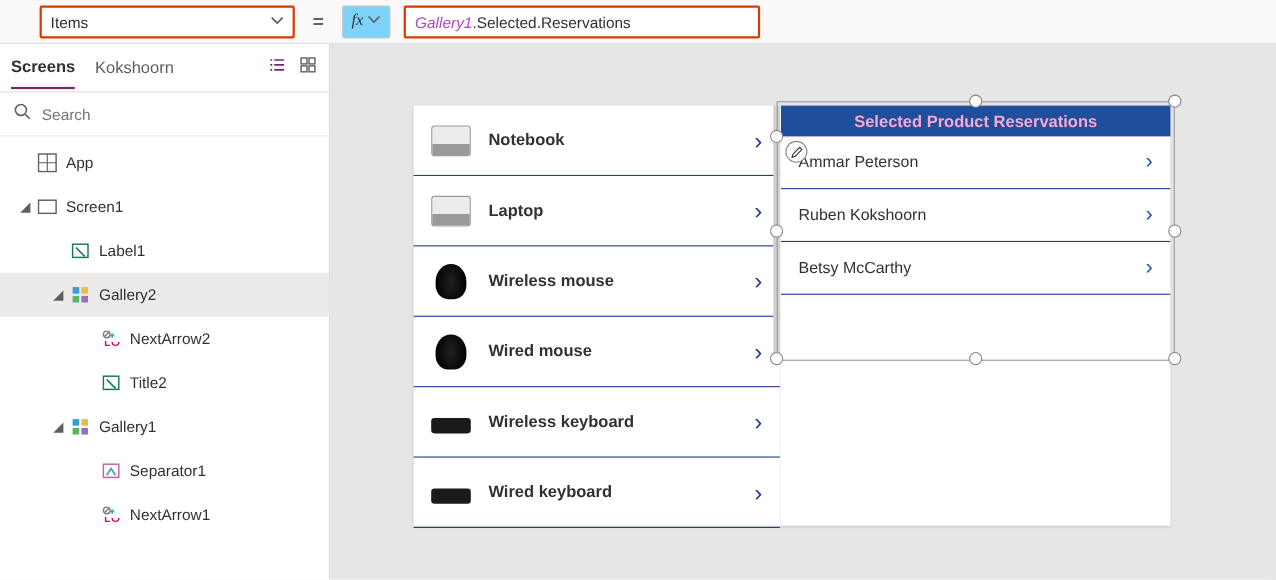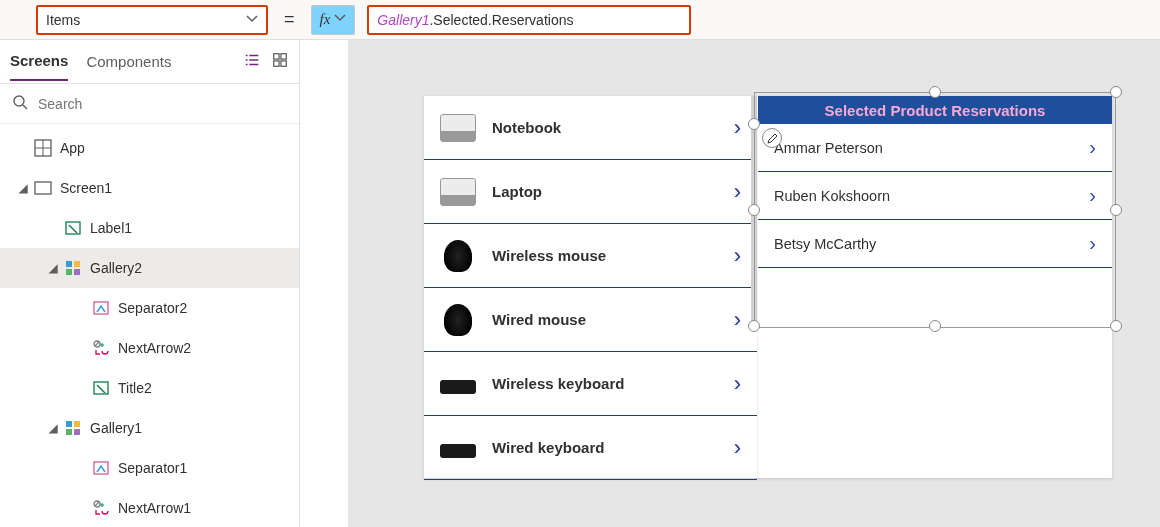--- a/index.html
+++ b/index.html
@@ -26,21 +26,21 @@
   .fx-box .chev { color: #605e5c; font-size: 12px; }
   .formula-input {
     flex: 0 0 auto; width: 324px; height: 30px; border: 2px solid #d83b01; border-radius: 2px;
     background: #fff; display: flex; align-items: center; padding: 0 8px;
     font-family: Consolas, monospace; font-size: 14px;
   }
   .formula-input .tok-ref { color: #b146c2; font-style: italic; }
   .formula-input .tok-dot { color: #323130; }
 
   
-  .main { display: flex; height: calc(527px - 40px); gap: 48px; }
+  .main { display: flex; height: calc(527px - 40px); }
   .left-panel {
     width: 300px; border-right: 1px solid #e1dfdd; background: #fff;
     display: flex; flex-direction: column;
   }
   .tabs {
     display: flex; align-items: center; height: 44px; padding: 0 10px;
     border-bottom: 1px solid #e1dfdd; justify-content: space-between;
   }
   .tabs-left { display: flex; gap: 18px; align-items: center; }
   .tab { font-size: 15px; color: #605e5c; padding: 10px 0; cursor: pointer; }
@@ -151,21 +151,21 @@
       <span class="tok-dot">.Selected.Reservations</span>
   </div>
 </div>
 
 <div class="main">
 
   <div class="left-panel">
     <div class="tabs">
       <div class="tabs-left">
         <div class="tab active">Screens</div>
-        <div class="tab">Components</div>
+        <div class="tab">Kokshoorn</div>
       </div>
       <div class="tabs-right">
         <span>
           <svg viewBox="0 0 20 20">
               <path d="M3 5h2M3 10h2M3 15h2 M7 5h10M7 10h10M7 15h10" stroke="#742774" stroke-width="1.6"></path>
             </svg>
         </span>
         <span>
           <svg viewBox="0 0 20 20">
               <rect x="3" y="3" width="6" height="6" fill="none" stroke="#605e5c" stroke-width="1.4"></rect>
@@ -224,30 +224,20 @@
               <rect x="2" y="10" width="6" height="6" fill="#5bb36a"></rect>
               <rect x="10" y="10" width="6" height="6" fill="#9b6fc0"></rect>
             </svg>
           </span>
         <span class="label">Gallery2</span>
       </div>
       <div class="tree-row indent-3">
         <span class="arrow"></span>
         <span class="icon">
             <svg width="18" height="18" viewBox="0 0 18 18">
-              <rect x="2" y="3" width="14" height="12" fill="none" stroke="#d15b9b" stroke-width="1.3"></rect>
-              <path d="M5 13 L9 7 L13 13" fill="none" stroke="#3a9bd6" stroke-width="1.5"></path>
-            </svg>
-          </span>
-        <span class="label">Separator2</span>
-      </div>
-      <div class="tree-row indent-3">
-        <span class="arrow"></span>
-        <span class="icon">
-            <svg width="18" height="18" viewBox="0 0 18 18">
               <circle cx="5" cy="5" r="3" fill="none" stroke="#7a7a7a" stroke-width="1.3"></circle>
               <path d="M3 7 L7 3" stroke="#7a7a7a" stroke-width="1.3"></path>
               <path d="M10 4 L10 8 M8 6 L12 6" stroke="#4a8" stroke-width="1.5"></path>
               <path d="M10 12 a3 3 0 1 0 6 0" fill="none" stroke="#d06" stroke-width="1.3"></path>
               <path d="M4 11 L4 15 L8 15" fill="none" stroke="#d06" stroke-width="1.3"></path>
             </svg>
           </span>
         <span class="label">NextArrow2</span>
       </div>
       <div class="tree-row indent-3">

